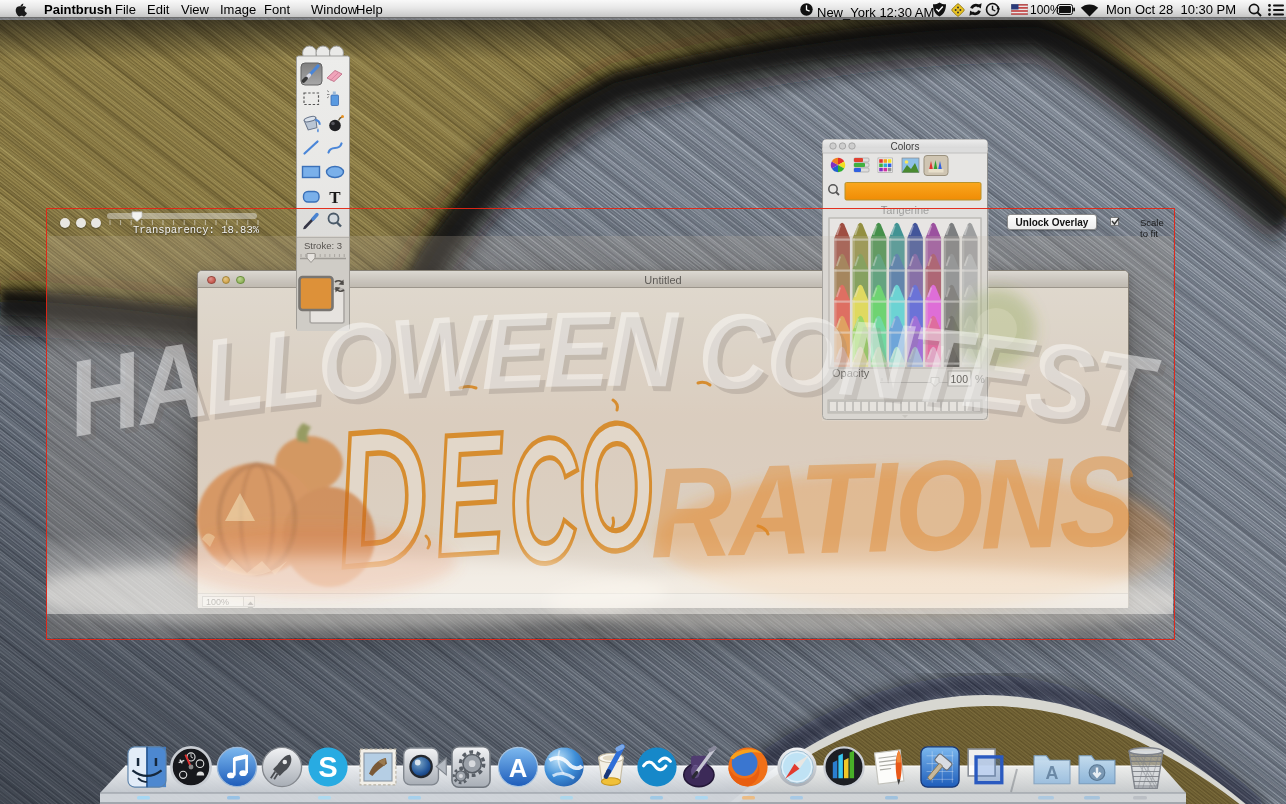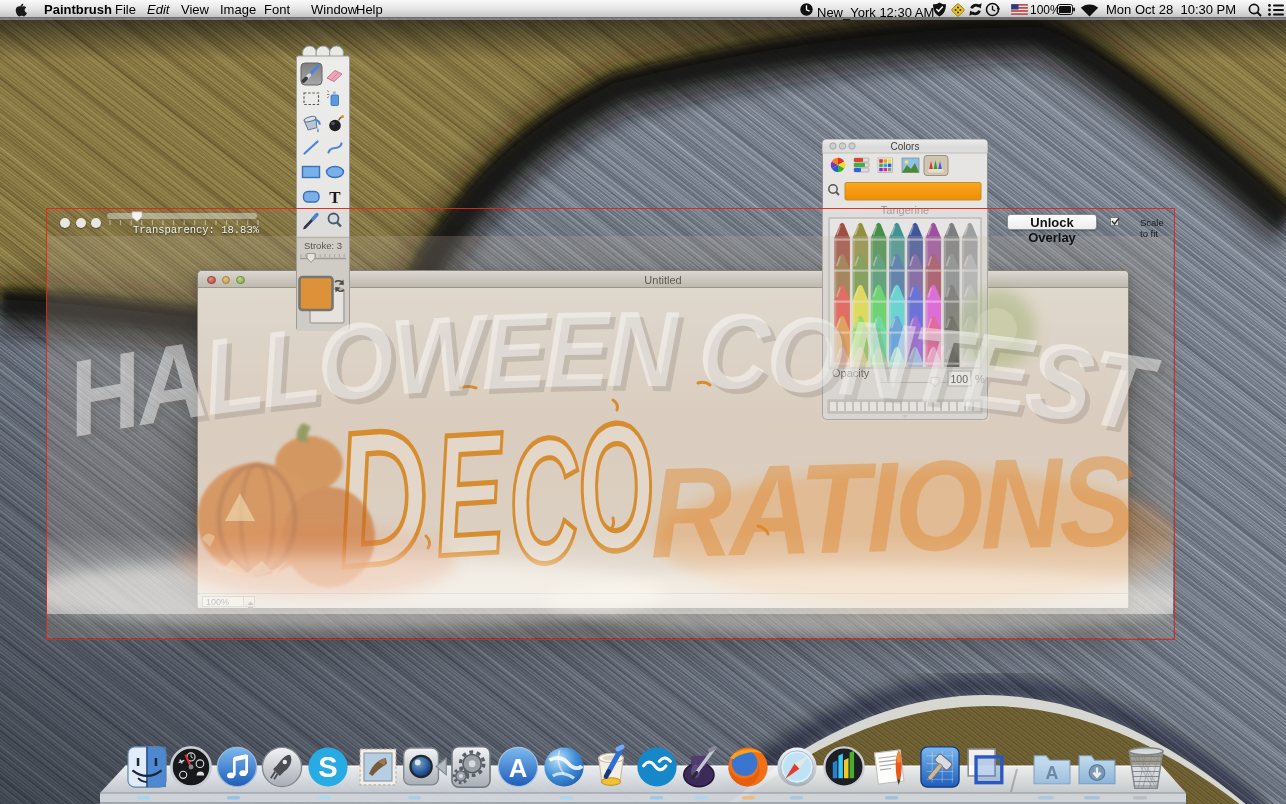--- a/index.html
+++ b/index.html
@@ -853,36 +853,36 @@
           <line x1="87.8" y1="1" x2="87.8" y2="6"></line>
           <line x1="98.4" y1="1" x2="98.4" y2="6"></line>
           <line x1="109" y1="1" x2="109" y2="6"></line>
           <line x1="119.6" y1="1" x2="119.6" y2="6"></line>
           <line x1="130.2" y1="1" x2="130.2" y2="6"></line>
           <line x1="140.8" y1="1" x2="140.8" y2="6"></line>
           <line x1="151" y1="1" x2="151" y2="6"></line>
     </g>
   </svg>
   <div class="abs" style="left:86px;top:15px;font-size:10.5px;color:#f2f2f2;text-shadow:0 1px 2px rgba(0,0,0,0.7);white-space:nowrap;font-family:Liberation Mono, monospace;">Transparency: 18.83%</div>
-  <div class="abs" style="left:960px;top:5px;width:90px;height:16px;background:linear-gradient(#ffffff,#ececec);border:1px solid #8a8a8a;border-radius:3px;font-size:13px;font-weight:bold;color:#111;text-align:center;line-height:15px;box-shadow:0 1px 2px rgba(0,0,0,0.3);">Unlock Overlay</div>
+  <div class="abs" style="left:960px;top:5px;width:90px;height:16px;background:linear-gradient(#ffffff,#ececec);border:1px solid #8a8a8a;border-radius:3px;font-size:10px;font-weight:bold;color:#111;text-align:center;line-height:15px;box-shadow:0 1px 2px rgba(0,0,0,0.3);">Unlock Overlay</div>
   <div class="abs" style="left:1063px;top:8px;width:9px;height:9px;background:linear-gradient(#f8f8f8,#d8d8d8);border:1px solid #777;border-radius:1.5px;"></div>
   <svg class="abs" style="left:1063px;top:7px" width="11" height="11" viewBox="0 0 11 11">
         <path d="M2,5 L4.5,8 L9,2" stroke="#333" stroke-width="1.4" fill="none"></path>
       </svg>
   <div class="abs" style="left:1077px;top:8px;font-size:9.5px;color:#1a1a1a;margin-left:16px;">Scale to fit</div>
 </div>
 
 <div class="abs" id="menubar" style="left:0;top:0;width:1286px;height:18px;z-index:50;background:linear-gradient(#f9f9f9,#e8e8e8 45%,#d0d0d0 85%,#c4c4c4);border-bottom:1px solid #6e6e6e;font-size:13px;color:#000;">
   <svg class="abs" style="left:14px;top:2.5px" width="13" height="14" viewBox="0 0 13 14">
     <path d="M9.3,0.6 C9.4,1.5 9.1,2.3 8.6,3 C8,3.7 7.2,4.1 6.4,4 C6.3,3.2 6.7,2.3 7.2,1.8 C7.8,1.1 8.7,0.7 9.3,0.6 Z" fill="#1a1a1a"></path>
     <path d="M10.6,7.2 C10.6,5.7 11.6,4.9 12.2,4.5 C11.5,3.5 10.4,3.2 9.9,3.2 C8.9,3.1 8,3.8 7.5,3.8 C6.9,3.8 6.1,3.2 5.2,3.2 C4,3.3 2.9,4 2.3,5 C1,7 2,10 3.2,11.7 C3.8,12.5 4.5,13.4 5.4,13.4 C6.3,13.4 6.6,12.8 7.7,12.8 C8.7,12.8 9,13.4 9.9,13.4 C10.8,13.4 11.4,12.6 12,11.8 C12.6,10.9 12.9,10 12.9,9.9 C12.9,9.9 10.7,9.1 10.6,7.2 Z" fill="#1a1a1a"></path>
   </svg>
   <span class="abs" style="left:44px;top:1.5px;font-weight:bold;">Paintbrush</span>
   <span class="abs" style="left:115px;top:1.5px;">File</span>
-  <span class="abs" style="left:147px;top:1.5px;font-style:italic;">Edit</span>
+  <span class="abs" style="left:147px;top:1.5px;">Edit</span>
   <span class="abs" style="left:181px;top:1.5px;">View</span>
   <span class="abs" style="left:220px;top:1.5px;">Image</span>
   <span class="abs" style="left:264px;top:1.5px;">Font</span>
   <span class="abs" style="left:311px;top:1.5px;">Window</span>
   <span class="abs" style="left:356px;top:1.5px;">Help</span>
   <svg class="abs" style="left:800px;top:3px" width="13" height="13" viewBox="0 0 13 13">
     <circle cx="6.5" cy="6.5" r="6.2" fill="#111"></circle>
     <path d="M6.5,2.2 L6.5,6.8 L9.6,8.2" stroke="#fff" stroke-width="1.3" fill="none"></path>
   </svg>
   <span class="abs" style="left:817px;top:5px;">New_York 12:30 AM</span>

